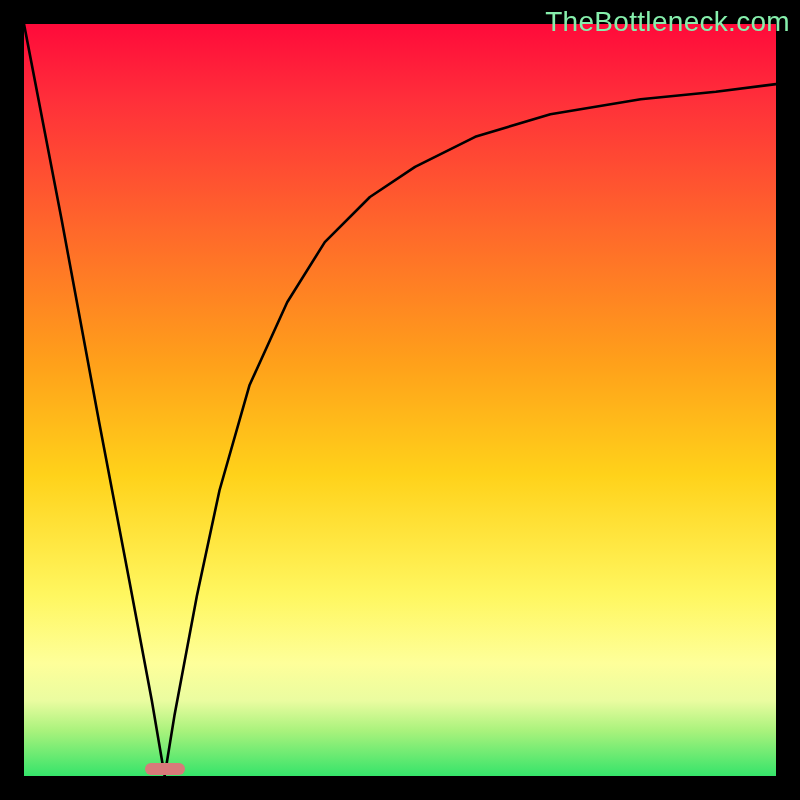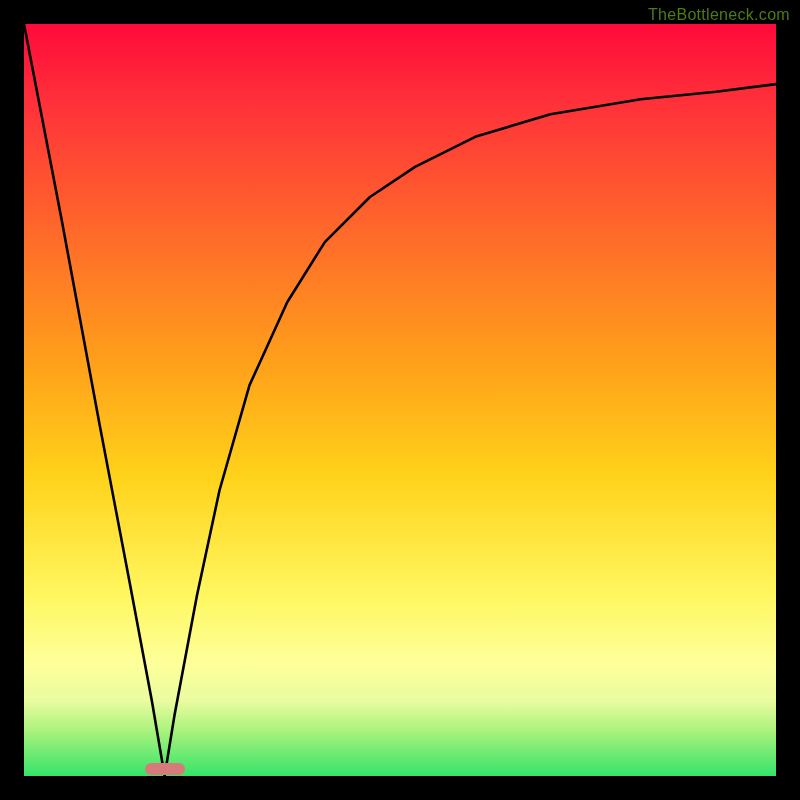--- a/index.html
+++ b/index.html
@@ -28,22 +28,22 @@
       #feff9a 85%,
       #eafca0 90%,
       #a9f27c 94%,
       #35e46a 100%
     );
   }
   .watermark {
     position: absolute;
     top: 6px;
     right: 10px;
-    color: #4d7c0f;
-    font-size: 16px;
+    color: #86efac;
+    font-size: 28px;
     letter-spacing: 0.3px;
     font-weight: 500;
   }
   .curve-svg {
     position: absolute;
     left: 0;
     top: 0;
     width: 752px;
     height: 752px;
   }

